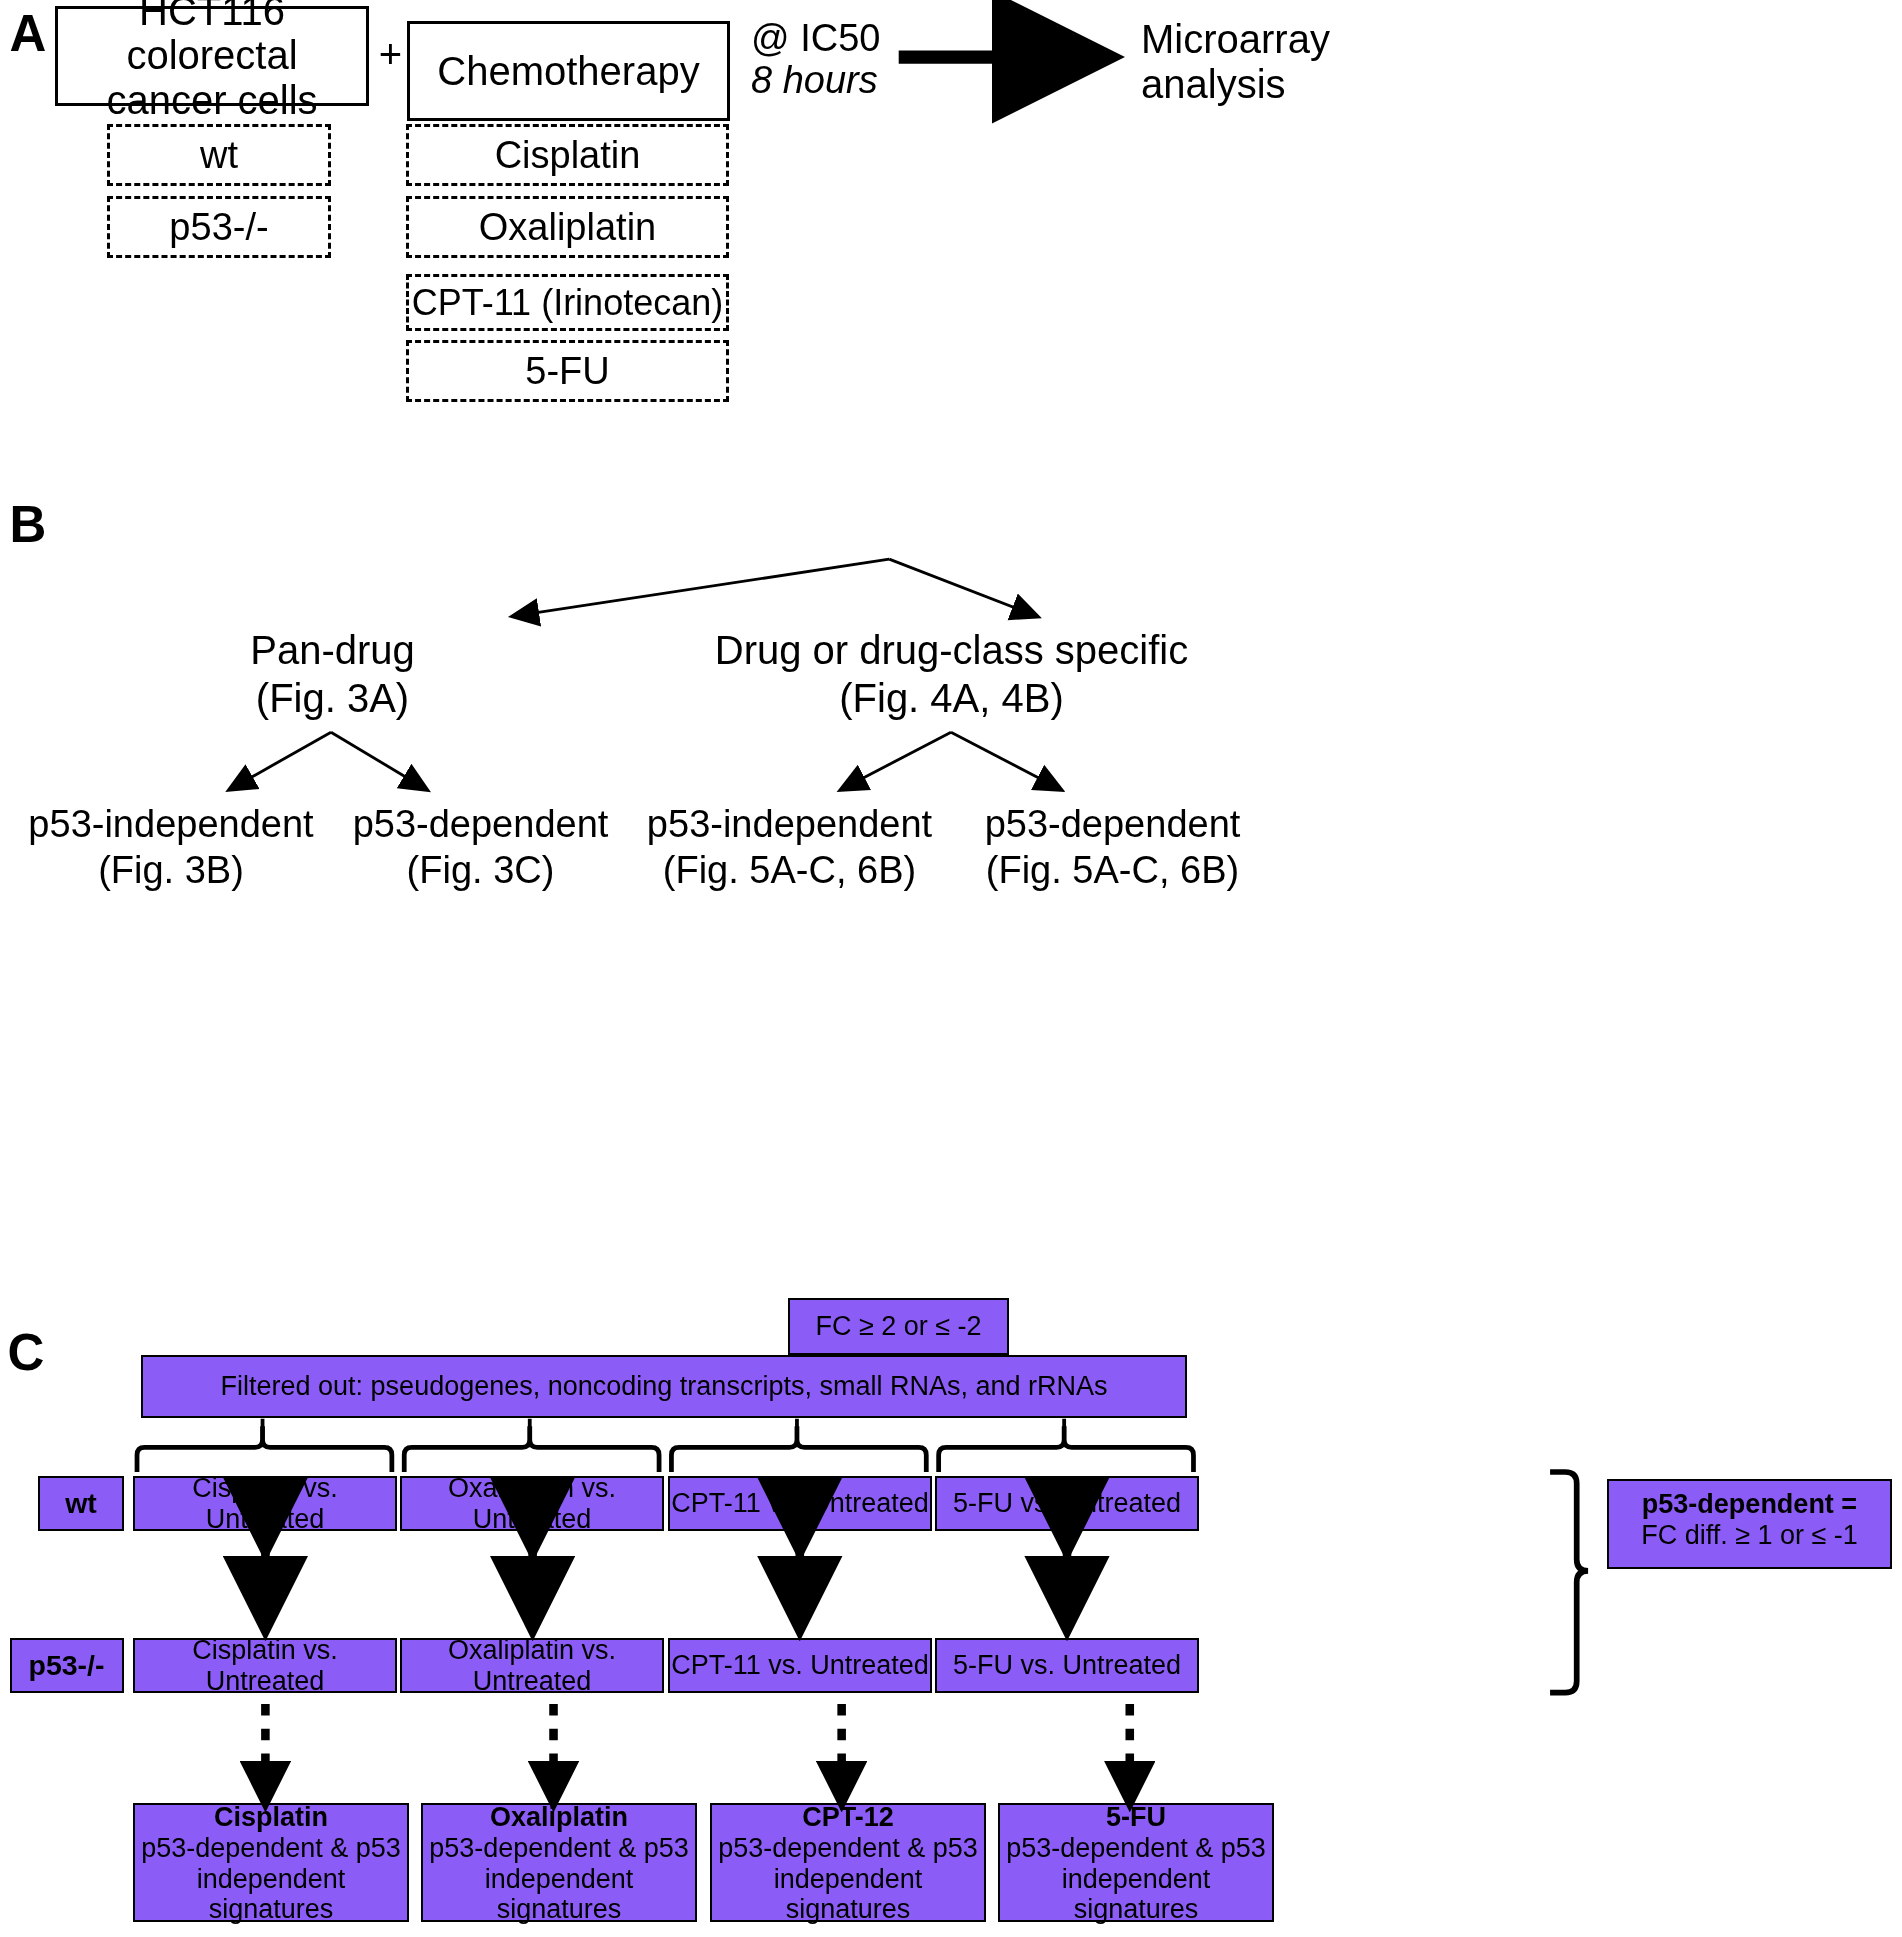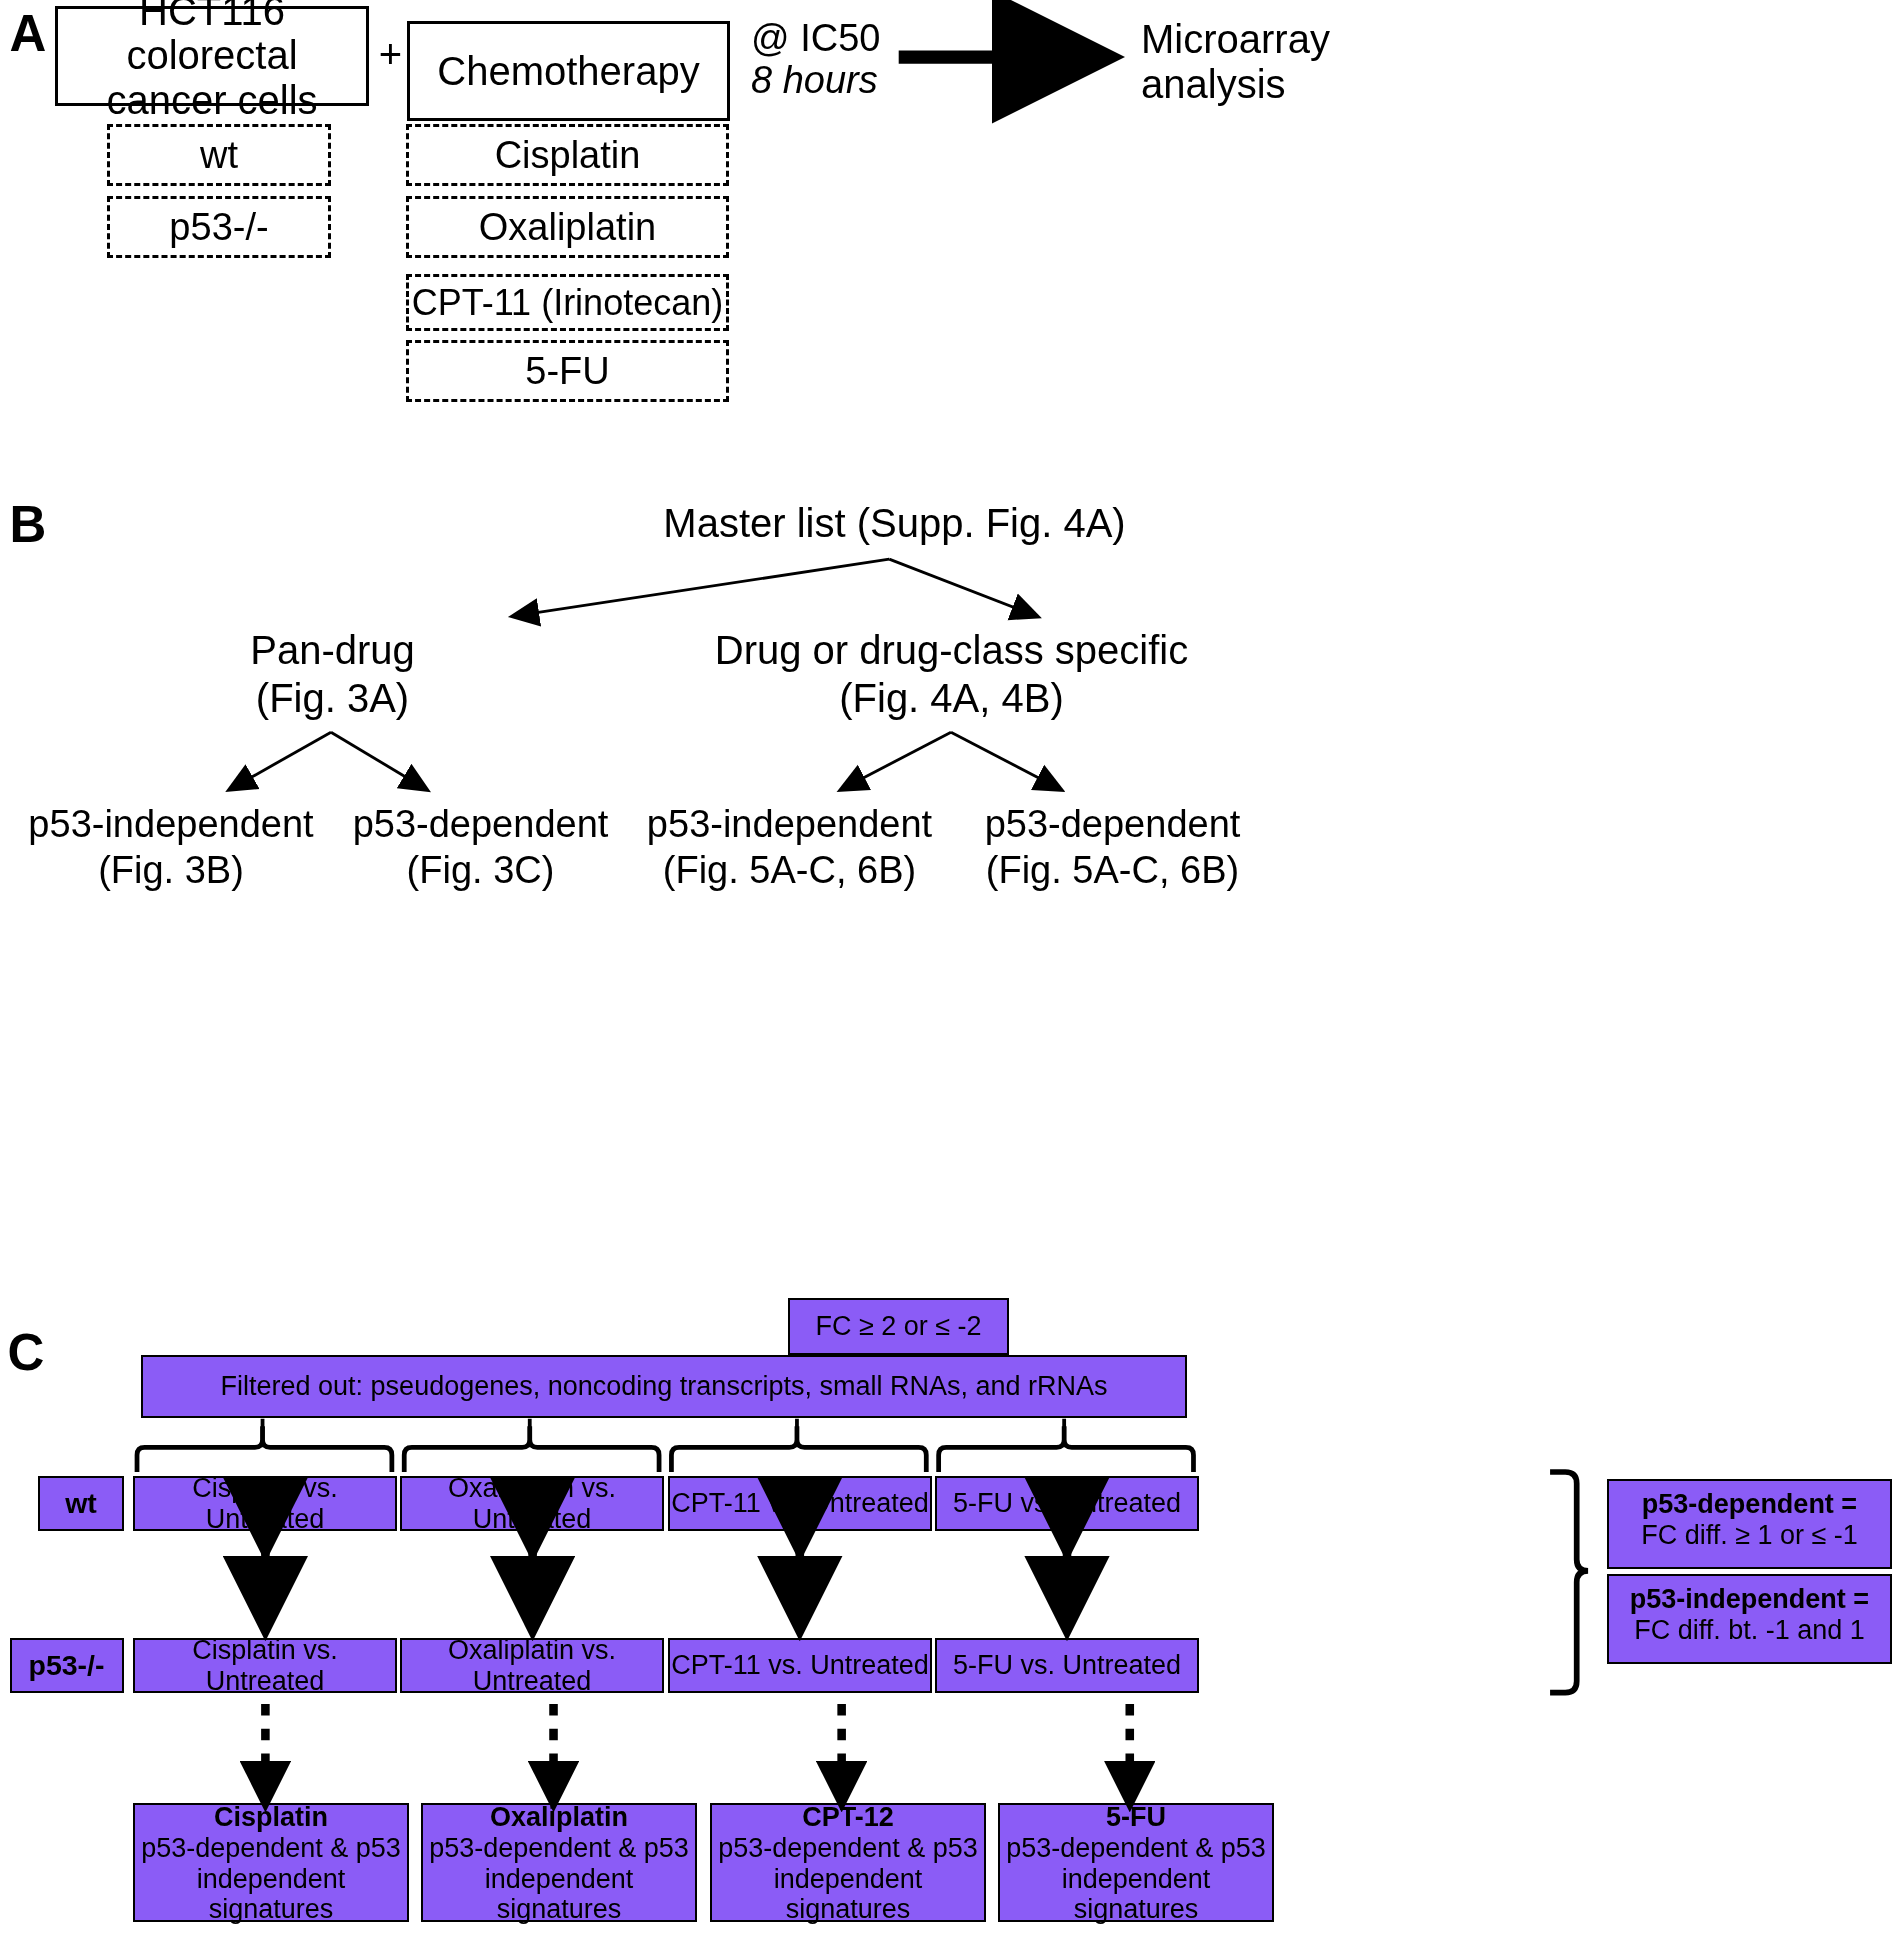--- a/index.html
+++ b/index.html
@@ -108,21 +108,20 @@
   <div class="abs box-dashed t-40" style="left:406px; top:340px; width:323px; height:62px;">5-FU</div>
 
   <div class="abs t-40" style="left:751px; top:17px; width:190px;">@ IC50</div>
   <div class="abs t-40 ital" style="left:751px; top:59px; width:190px;">8 hours</div>
 
   <div class="abs plain-text t-42" style="left:1141px; top:17px; width:304px; text-align:left;">Microarray
 analysis</div>
 
   <div class="abs panel-letter" style="left:9.5px; top:499px;">B</div>
 
-  <div class="abs t-42" style="left:533px; top:501px; width:723px; text-align:center;">Master list (Supp. Fig. 4A)</div>
 
   <div class="abs stackbox t-42" style="left:171px; top:626px; width:323px;">
     <span>Pan-drug</span>
     <span>(Fig. 3A)</span>
   </div>
 
   <div class="abs stackbox t-42" style="left:666px; top:626px; width:571px;">
     <span>Drug or drug-class specific</span>
     <span>(Fig. 4A, 4B)</span>
   </div>
@@ -162,24 +161,20 @@
   <div class="abs box-thin t-28" style="left:935px; top:1476px; width:264px; height:55px;">5-FU vs. Untreated</div>
 
   <div class="abs box-thin t-28" style="left:133px; top:1638px; width:264px; height:55px;">Cisplatin vs. Untreated</div>
   <div class="abs box-thin t-28" style="left:400px; top:1638px; width:264px; height:55px;">Oxaliplatin vs. Untreated</div>
   <div class="abs box-thin t-28" style="left:668px; top:1638px; width:264px; height:55px;">CPT-11 vs. Untreated</div>
   <div class="abs box-thin t-28" style="left:935px; top:1638px; width:264px; height:55px;">5-FU vs. Untreated</div>
 
   <div class="abs box-thin" style="left:1607px; top:1479px; width:285px; height:90px; display:block; padding:7.6px 13.3px;">
     <div class="t-28 bold">p53-dependent =</div>
     <div class="t-28">FC diff. ≥ 1 or ≤ -1</div>
-  </div>
-  <div class="abs box-thin" style="left:1607px; top:1574px; width:285px; height:90px; display:block; padding:7.6px 13.3px;">
-    <div class="t-28 bold">p53-independent =</div>
-    <div class="t-28">FC diff. bt. -1 and 1</div>
   </div>
 
   <div class="abs box-thin stackbox" style="left:133px; top:1803px; width:276px; height:119px;">
     <div class="t-28 bold">Cisplatin</div>
     <div class="t-28 plain-text">p53-dependent &amp; p53
 independent signatures</div>
   </div>
   <div class="abs box-thin stackbox" style="left:421px; top:1803px; width:276px; height:119px;">
     <div class="t-28 bold">Oxaliplatin</div>
     <div class="t-28 plain-text">p53-dependent &amp; p53

